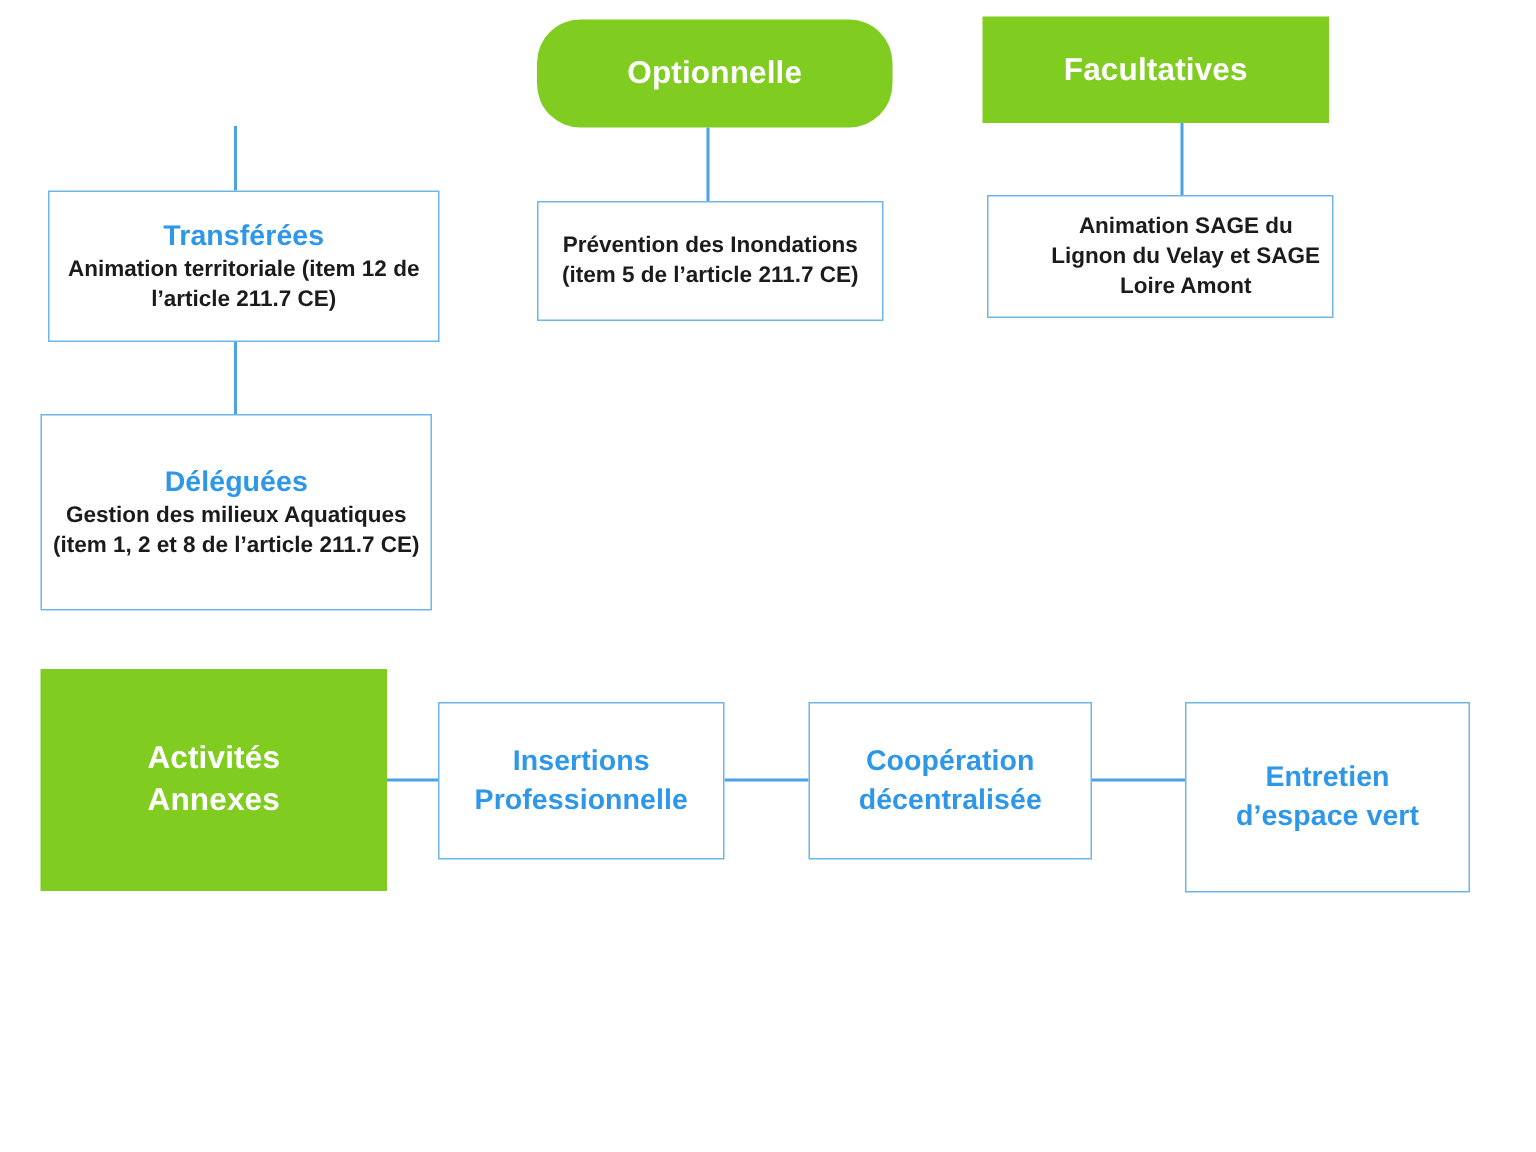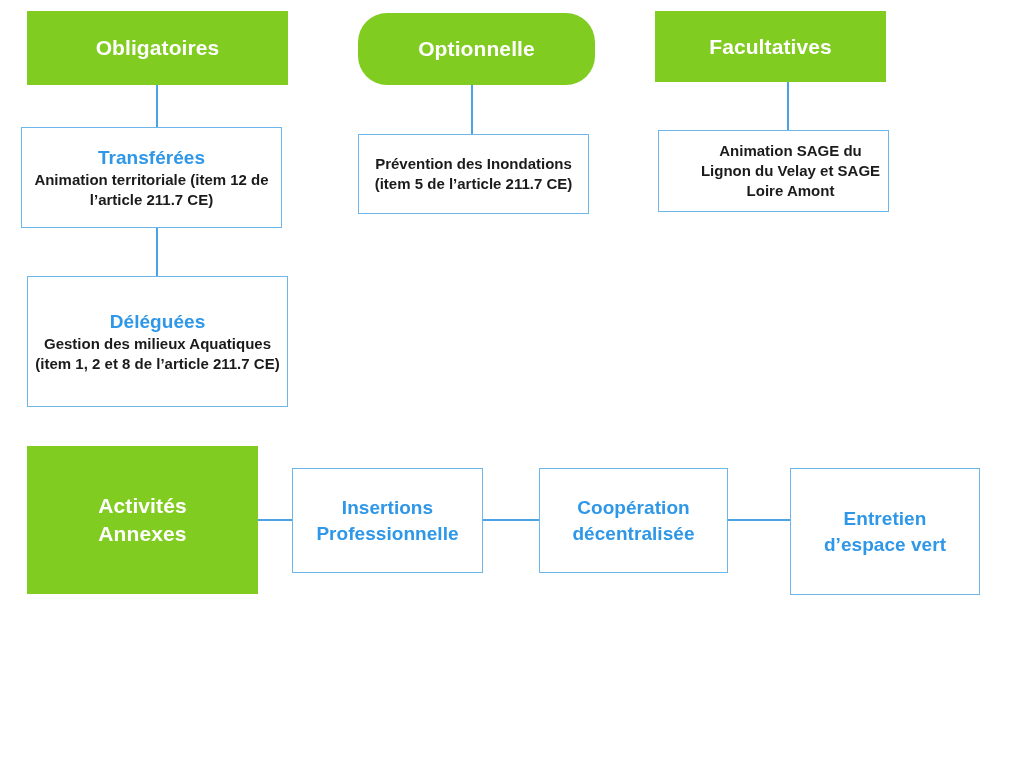--- a/index.html
+++ b/index.html
@@ -80,25 +80,22 @@
   .nowrap-pre { white-space: pre-line; text-align: center; }
 </style>
 </head>
 <body>
 
 <div id="canvas">
 
   <div class="conn-v" style="left:156px; top:84px; height:44px;"></div>
   <div class="conn-v" style="left:156px; top:228px; height:48px;"></div>
 
-  <div class="box green" style="left:27px; top:11px; width:261px; height:74px;">
-    <div class="title">Obligatoires</div>
-  </div>
 
-  <div class="box outline" style="left:21px; top:127px; width:261px; height:101px;">
+  <div class="box outline" style="left:32px; top:127px; width:261px; height:101px;">
     <div class="title">Transférées</div>
     <div class="body">Animation territoriale (item 12 de l’article 211.7 CE)</div>
   </div>
 
   <div class="box outline" style="left:27px; top:276px; width:261px; height:131px;">
     <div class="title">Déléguées</div>
     <div class="body">Gestion des milieux Aquatiques (item 1, 2 et 8 de l’article 211.7 CE)</div>
   </div>
 
   <div class="conn-v" style="left:471px; top:85px; height:49px;"></div>

